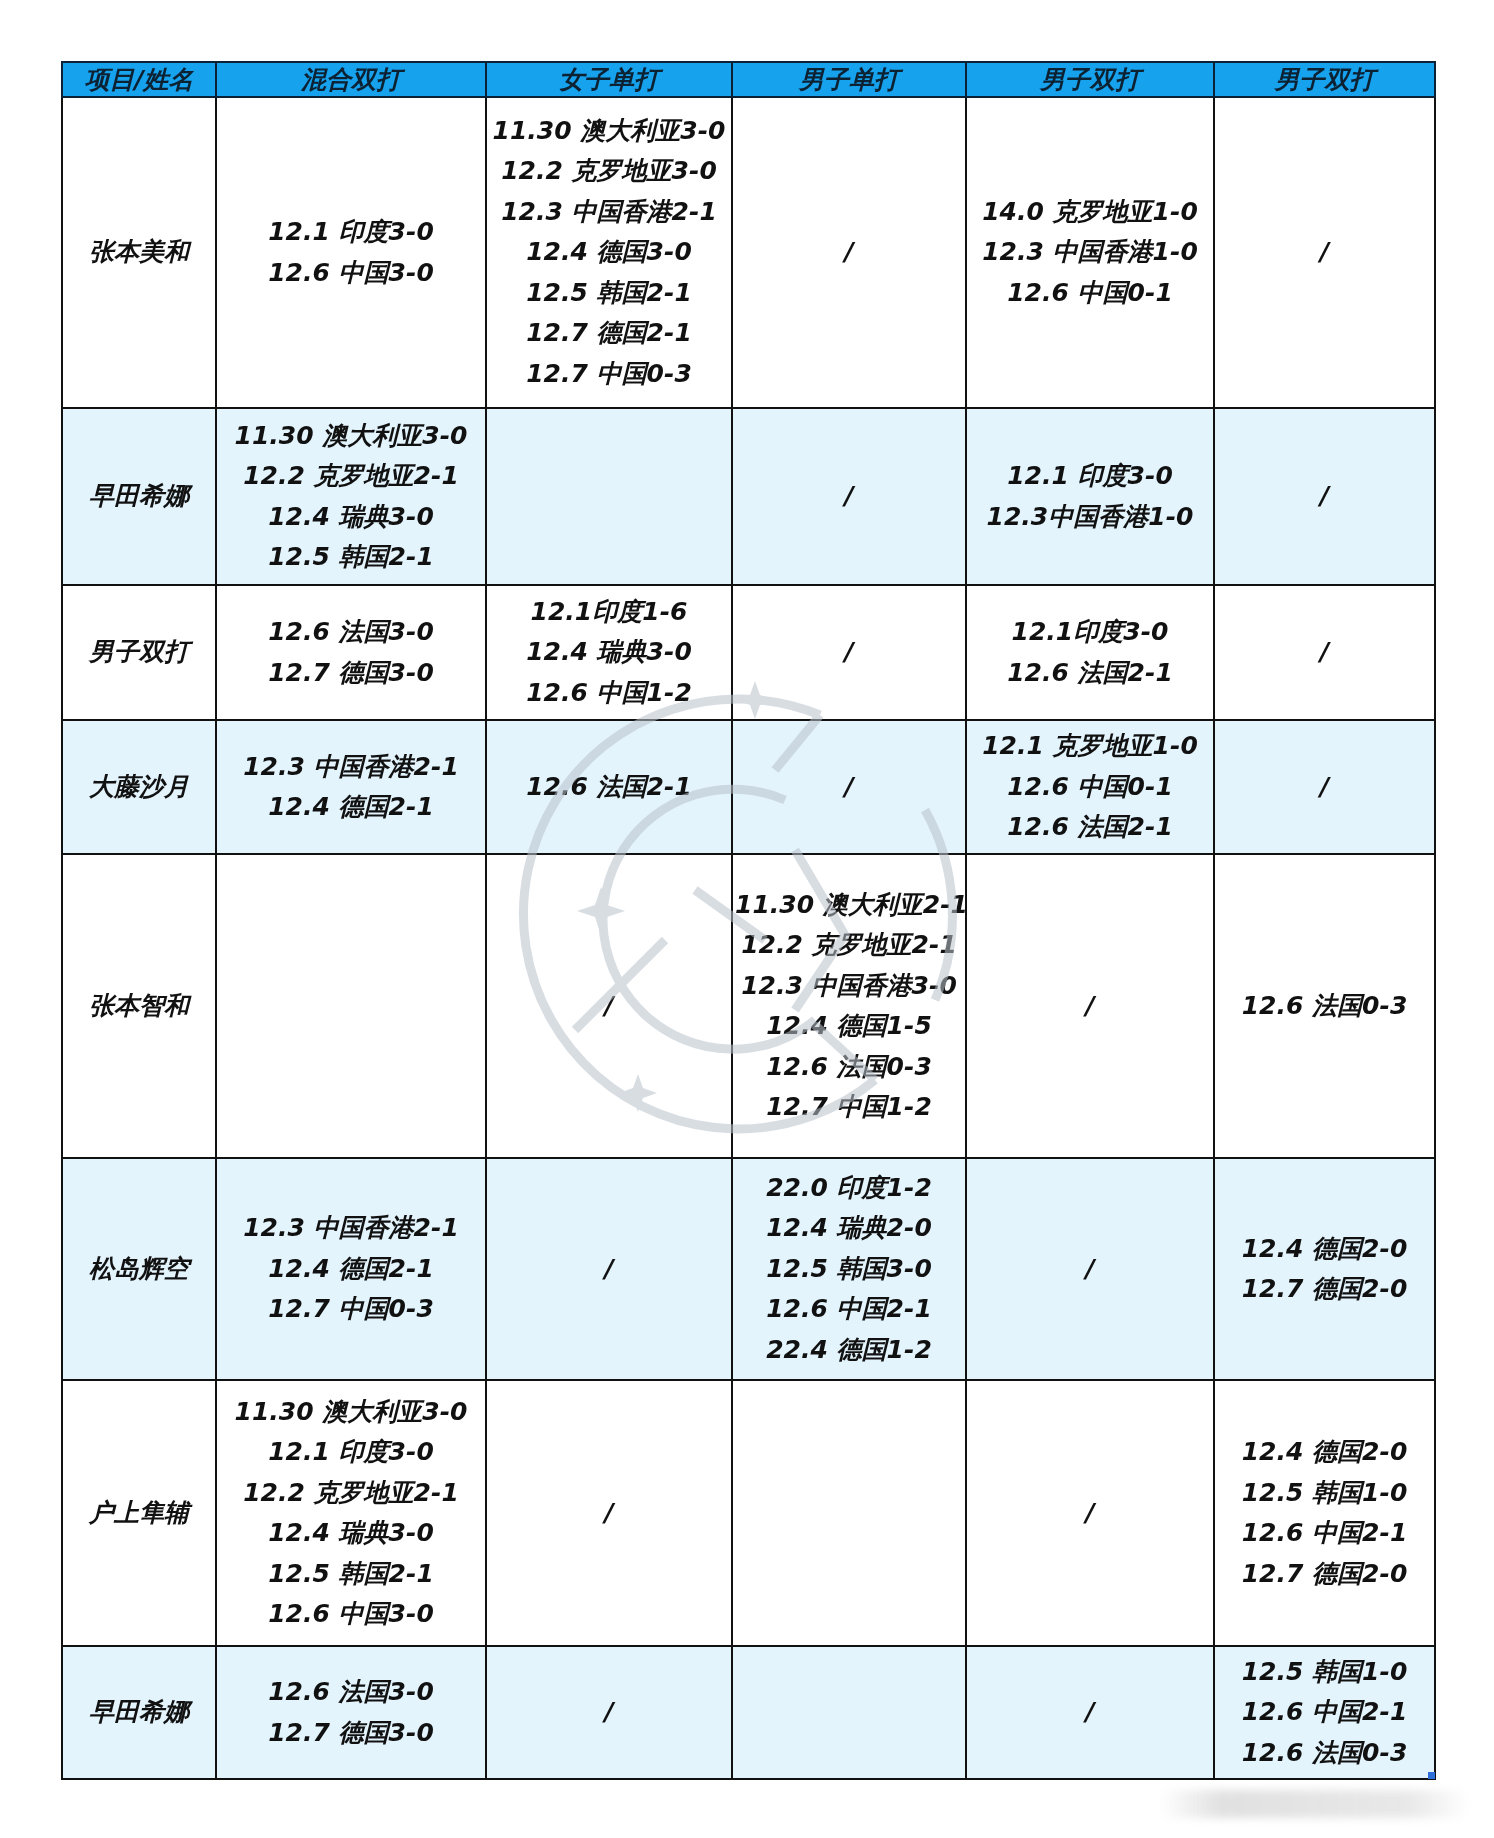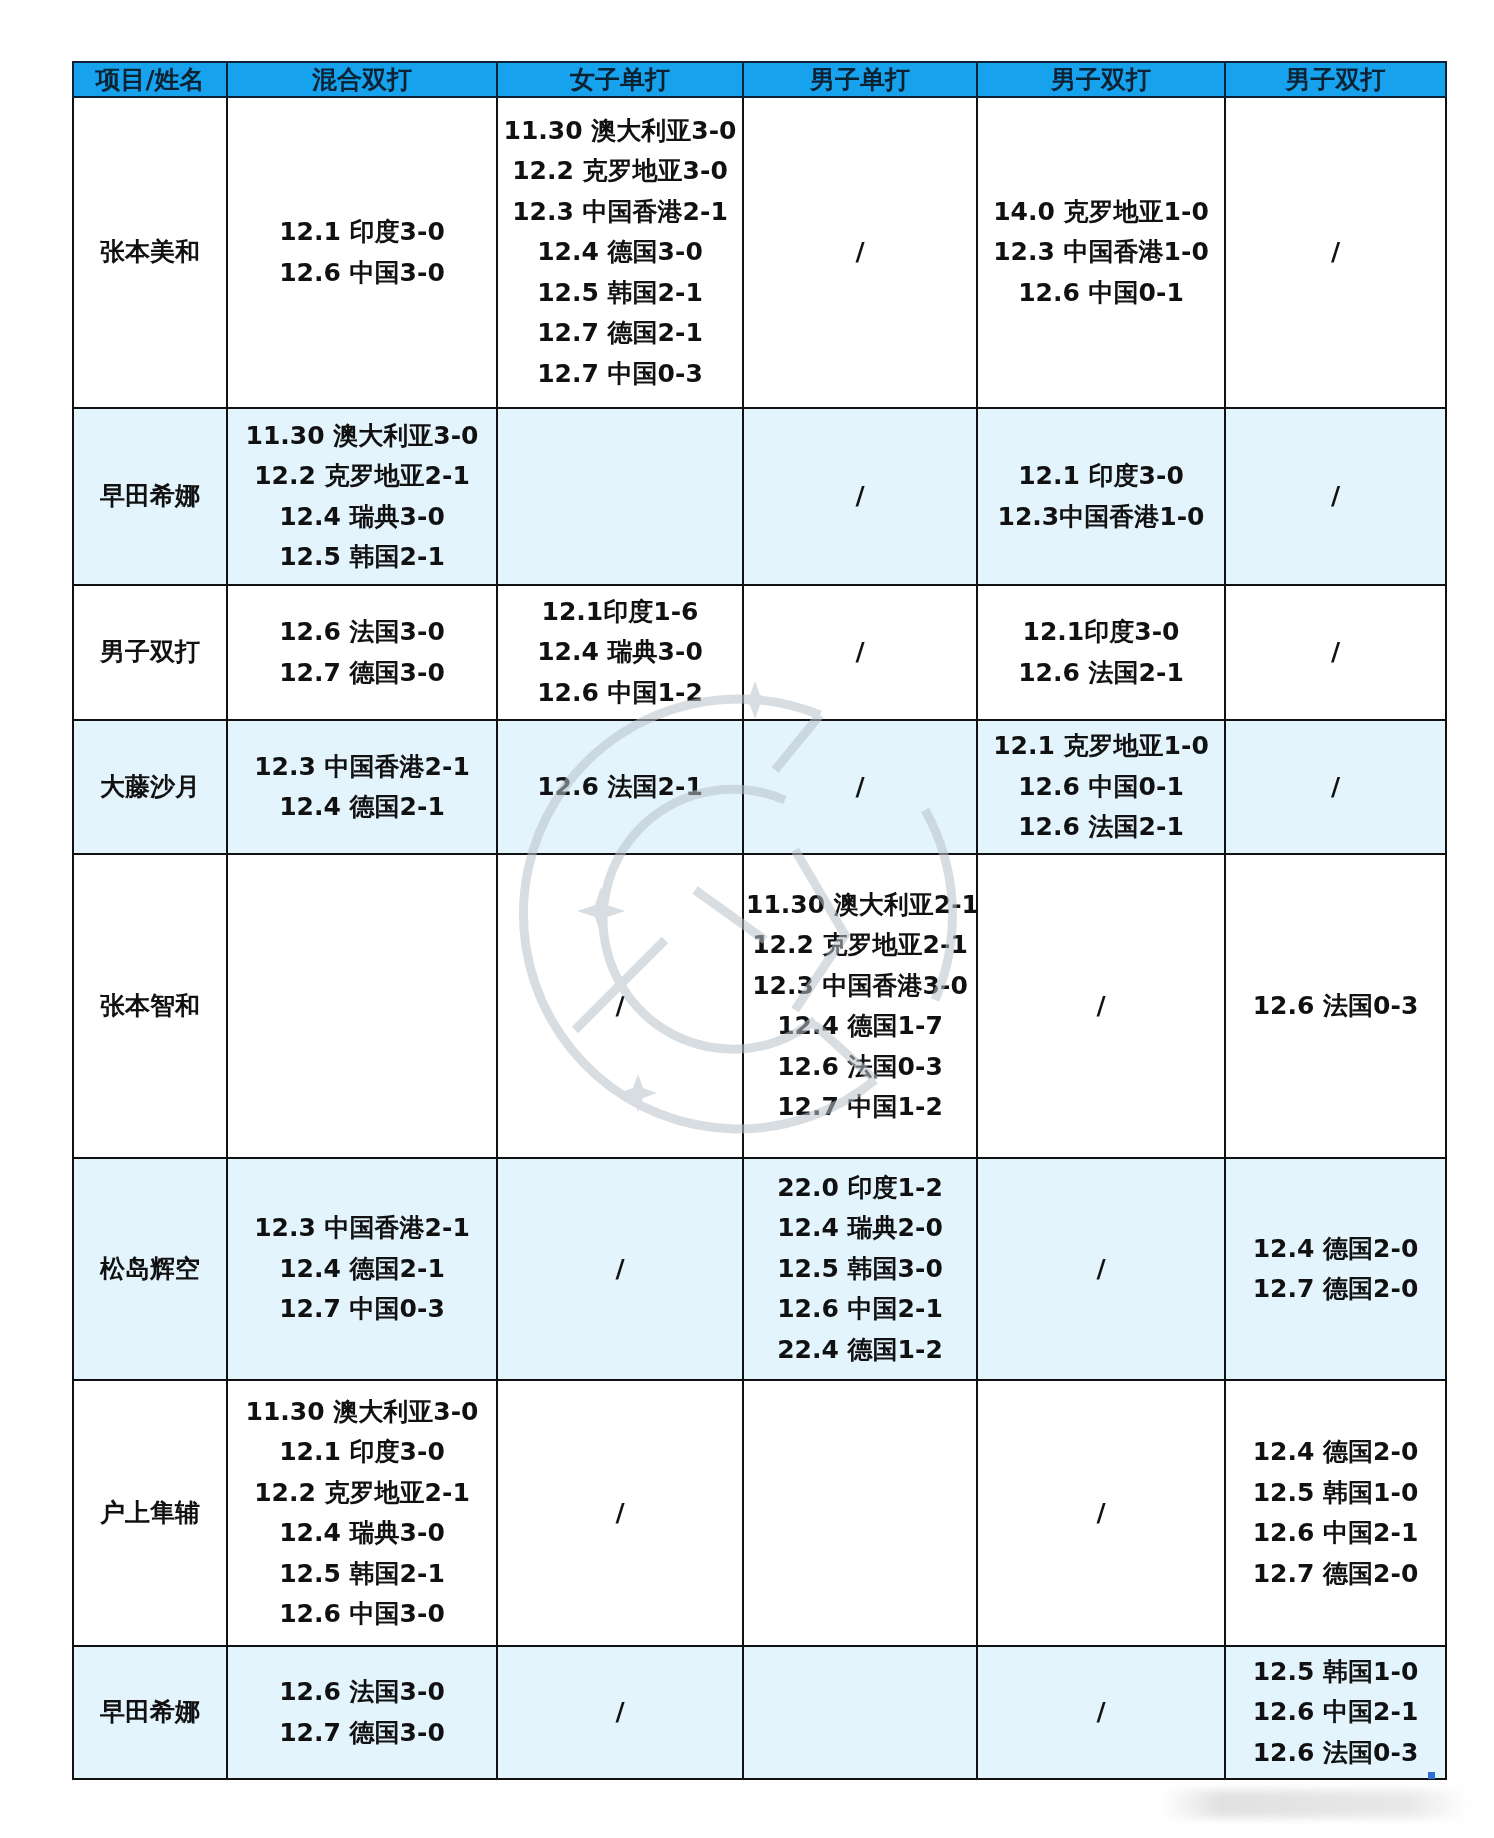--- a/index.html
+++ b/index.html
@@ -1,23 +1,24 @@
 <!DOCTYPE html>
 <html><head>
 <meta charset="utf-8">
 <style>
   html, body { margin:0; padding:0; }
   body {
     width:1494px; height:1838px; background:#ffffff; position:relative; overflow:hidden;
     font-family:"DejaVu Sans","Liberation Sans",sans-serif;
   }
   .tbl {
-    position:absolute; left:72px; top:61px;
+    position:absolute; left:61px; top:61px;
     border-collapse:collapse; table-layout:fixed;
     width:1373px;
+    font-style:italic;
   }
   .tbl th, .tbl td {
     border:2px solid #111;
     text-align:center; vertical-align:middle;
     padding:0 2px;
     color:#111;
   }
   .tbl th {
     background:#17a2ee;
     font-size:25px; font-weight:bold; color:#0c2233;
@@ -157,21 +158,21 @@
       <tr style="height: 304px;">
         <td class="name">张本智和</td>
         <td></td>
         <td>
           <span class="line">/</span>
         </td>
         <td>
           <span class="line">11.30 澳大利亚2-1</span>
           <span class="line">12.2 克罗地亚2-1</span>
           <span class="line">12.3 中国香港3-0</span>
-          <span class="line">12.4 德国1-7</span>
+          <span class="line">12.4 德国1-5</span>
           <span class="line">12.6 法国0-3</span>
           <span class="line">12.7 中国1-2</span>
         </td>
         <td>
           <span class="line">/</span>
         </td>
         <td>
           <span class="line">12.6 法国0-3</span>
         </td>
       </tr>

